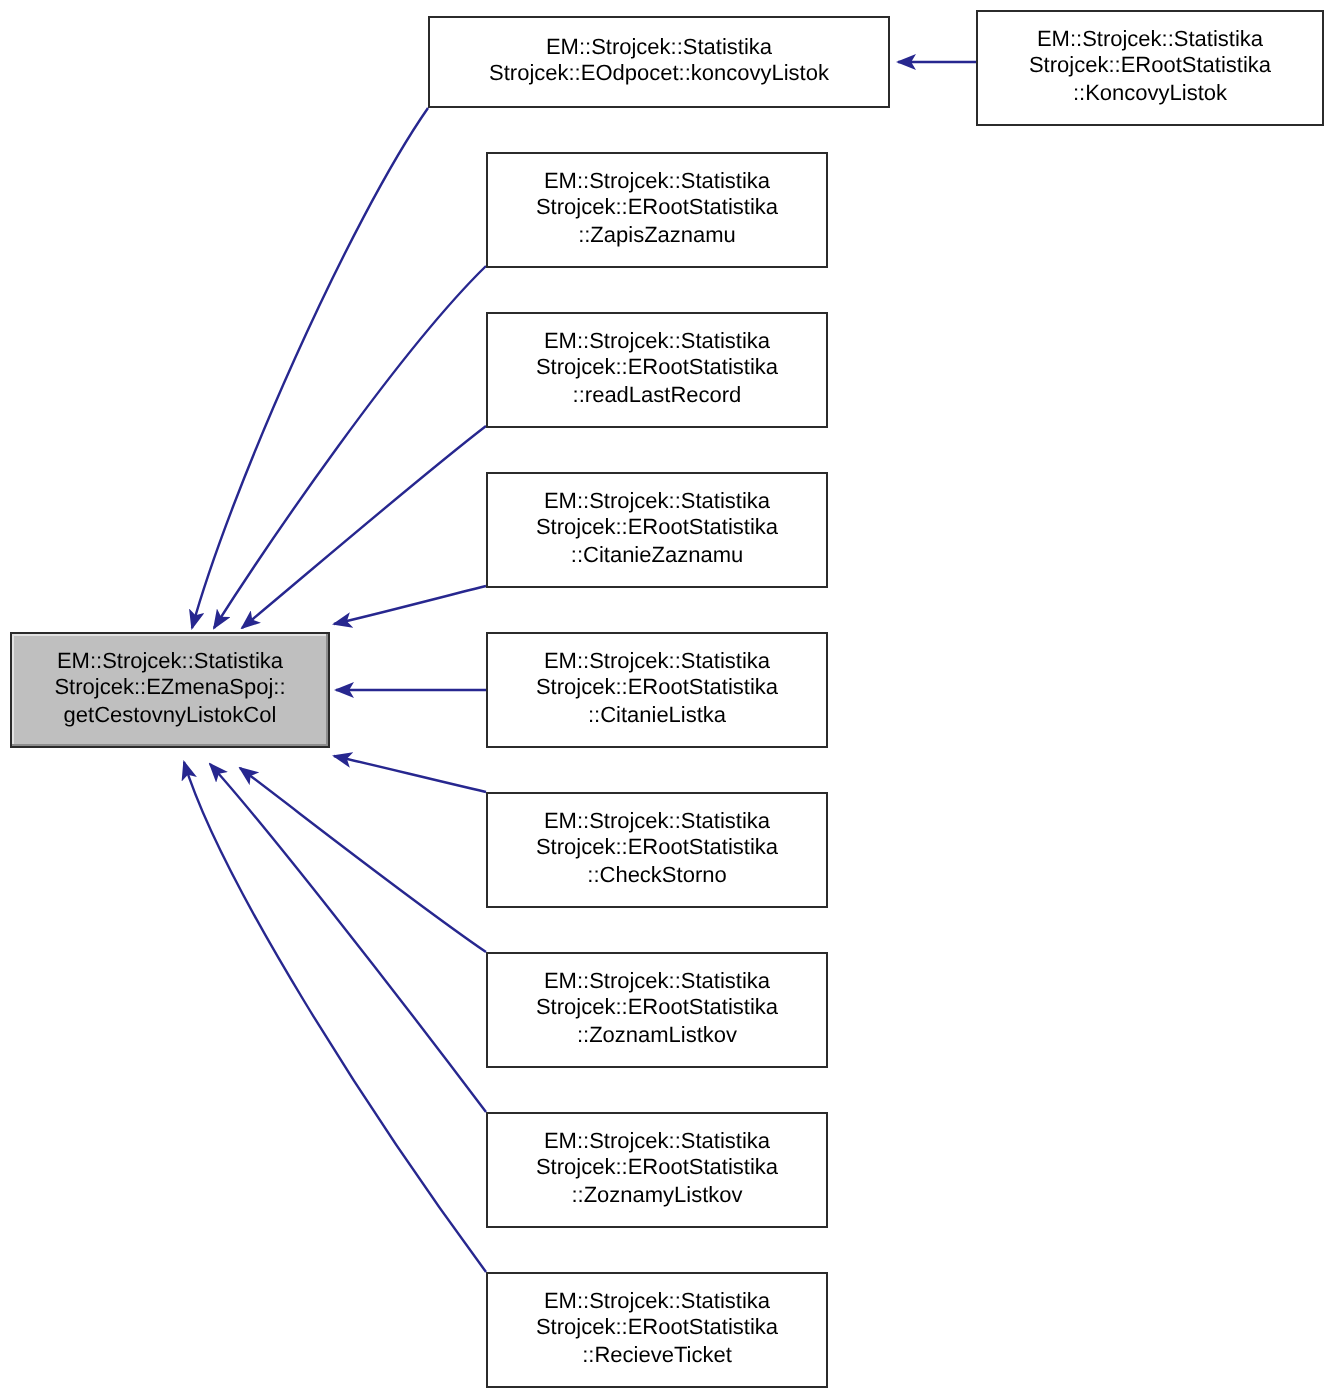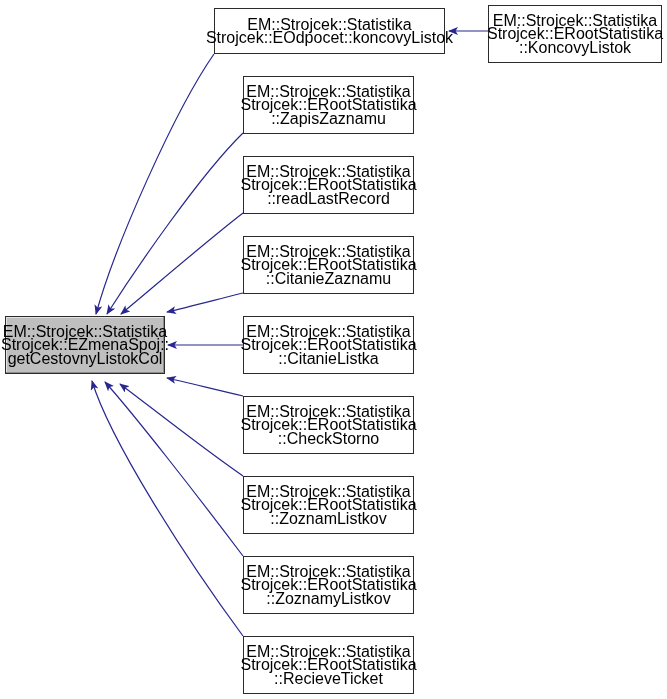--- a/index.html
+++ b/index.html
@@ -1,21 +1,21 @@
 <!DOCTYPE html>
 <html><head>
 <meta charset="utf-8">
 <style>
   html,body{margin:0;padding:0;background:#ffffff;}
   body{font-family:"Liberation Sans","DejaVu Sans",sans-serif;}
   #graph{position:relative;width:667px;height:699px;overflow:hidden;background:#fff;}
   #edges{position:absolute;left:0;top:0;width:667px;height:699px;}
   .node{position:absolute;box-sizing:border-box;border:1px solid #2b2b2b;
         background:#ffffff;display:flex;align-items:center;justify-content:center;}
-  .node .label{font-size:16px;line-height:13.2px;color:#000;text-align:center;
+  .node .label{font-size:11px;line-height:13.2px;color:#000;text-align:center;
         white-space:pre;letter-spacing:0px;}
   .node.current{background:#bfbfbf;border:1px solid #2b2b2b;
         box-shadow:inset -1px -1px 0 #8d8d8d, inset 1px 1px 0 #e2e2e2;}
 </style>
 </head>
 <body>
 
 <div id="graph">
   <svg id="edges" viewBox="0 0 667 699" xmlns="http://www.w3.org/2000/svg">
       <defs>

